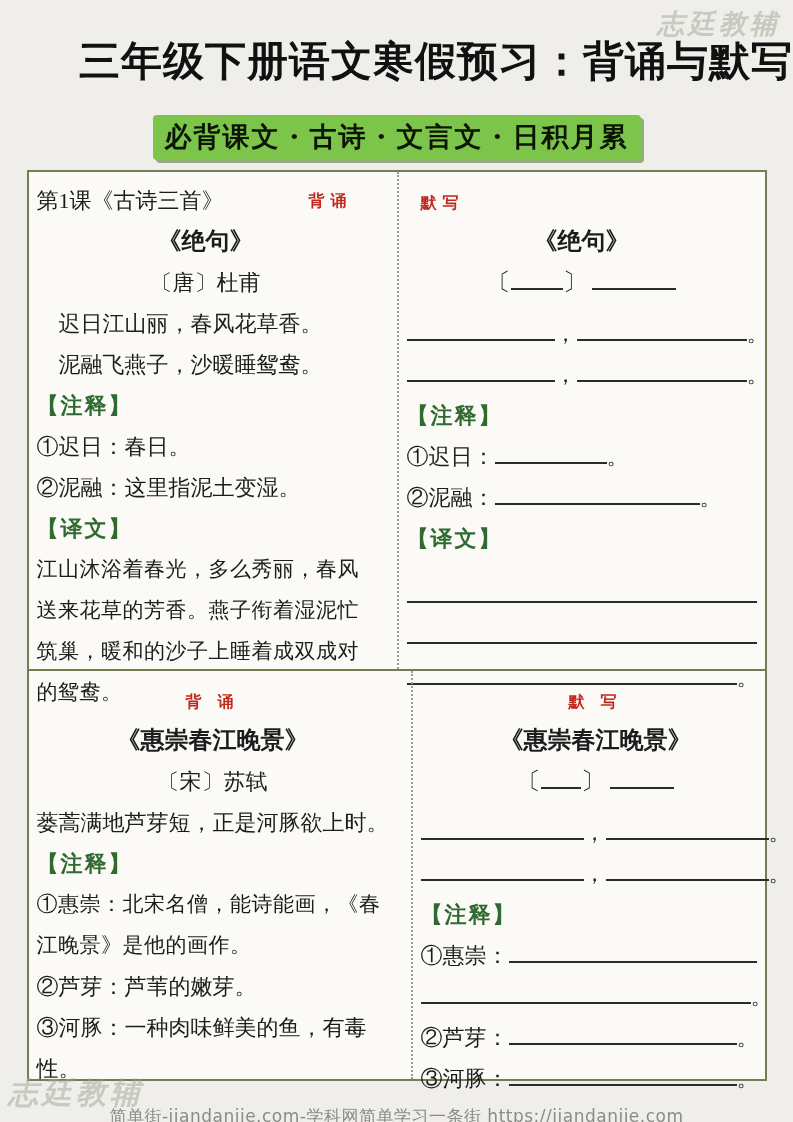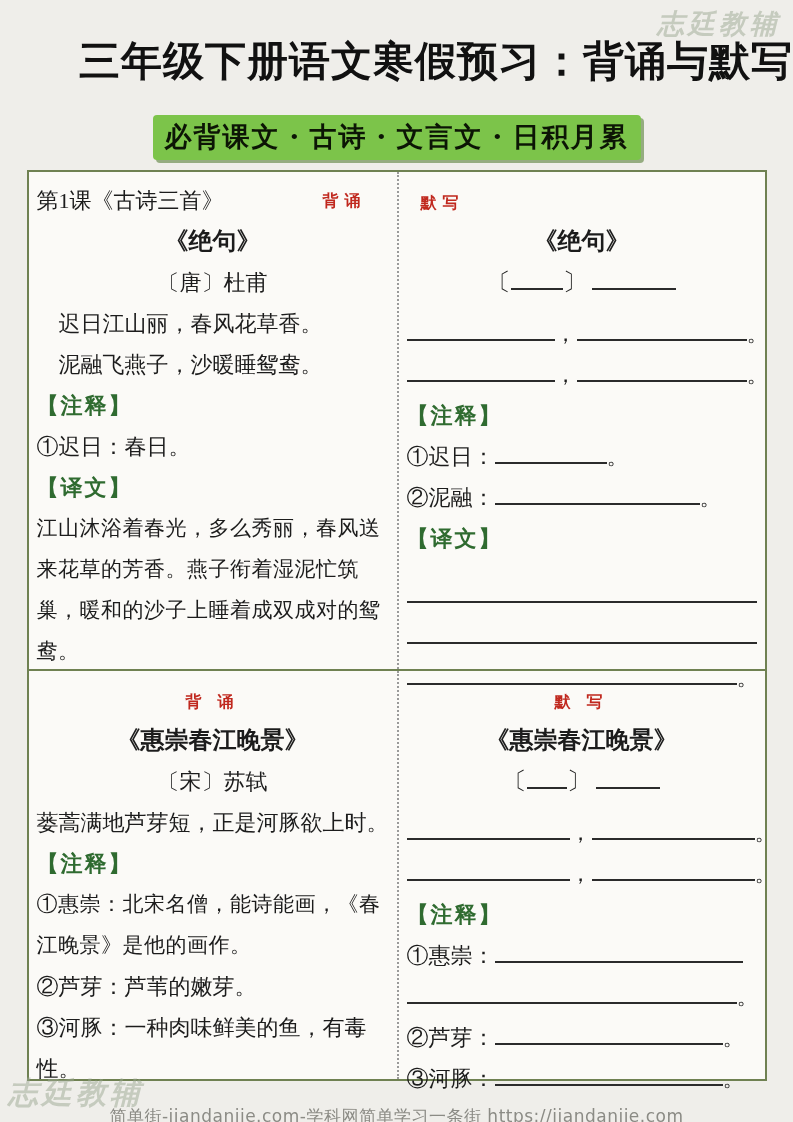--- a/index.html
+++ b/index.html
@@ -42,21 +42,21 @@
     border-radius:4px;
     box-shadow: 3px 3px 0 rgba(74,118,40,0.55);
   }
 
   .sheet {
     width:740px;
     margin:10px auto 0 auto;
     border:2px solid var(--border-green, #6f8152);
     background:#fbfaf7;
   }
-  .row { display:flex; }
+  .row { display:flex;gap:14px; }
   .row1 { height:497px; }
   .row2 { height:410px; border-top:2px solid var(--border-green, #6f8152); }
   .cell { width:50%; padding:8px 8px; }
   .cell.right { border-left:2px dotted #9a9a9a; }
 
   .line { height:41px; line-height:41px; font-size:22px; white-space:nowrap; }
   .center { text-align:center; }
   .red { color: var(--red, #c0281e); font-weight:bold; }
   .green { color: var(--green, #2f6b30); font-weight:bold; letter-spacing:2px; }
   .mode { font-size:16px; letter-spacing:6px; }
@@ -107,20 +107,21 @@
       <div class="line lesson-line">
         <span>第1课《古诗三首》</span>
         <span class="red mode">背诵</span>
       </div>
       <div class="line center poem-title">《绝句》</div>
       <div class="line center">〔唐〕杜甫</div>
       <div class="line poem">迟日江山丽，春风花草香。</div>
       <div class="line poem">泥融飞燕子，沙暖睡鸳鸯。</div>
       <div class="line green">【注释】</div>
       <div class="line">①迟日：春日。</div>
+      <div class="line">②泥融：这里指泥土变湿。</div>
       <div class="line green">【译文】</div>
       <div class="para">江山沐浴着春光，多么秀丽，春风送来花草的芳香。燕子衔着湿泥忙筑巢，暖和的沙子上睡着成双成对的鸳鸯。</div>
     </div>
 
     <div class="cell right">
       <div class="line" style="padding-left:14px;">
         <span class="red mode">默写</span>
       </div>
       <div class="line center poem-title">《绝句》</div>
       <div class="line center">

